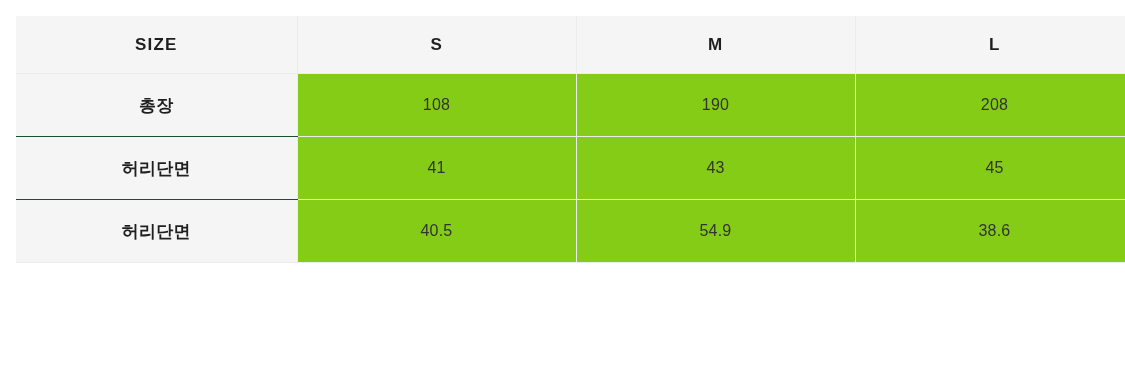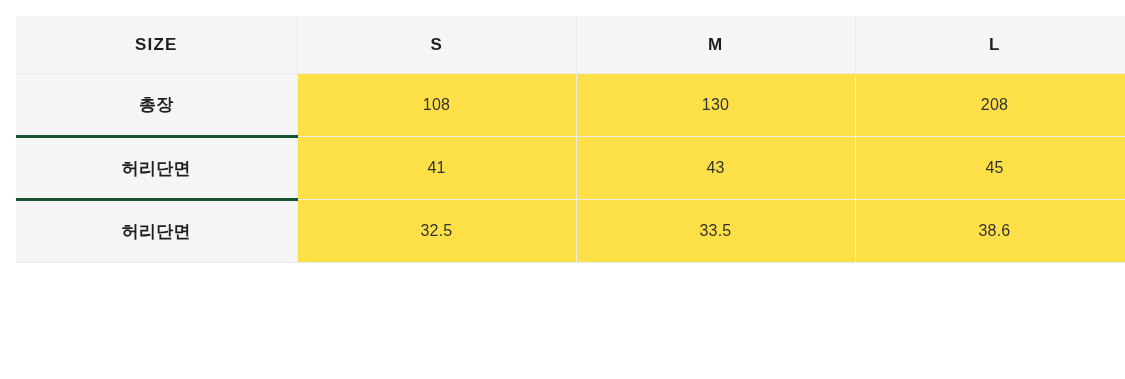--- a/index.html
+++ b/index.html
@@ -60,26 +60,26 @@
     height: 63px;
   }
   table.size-table tbody th.row-label {
     background: #f5f5f5;
     color: #1f1f1f;
     font-size: 17px;
     font-weight: bold;
     text-align: center;
     vertical-align: middle;
     border-right: 1px solid #ececec;
-    border-bottom: 3px solid #14532d;
+    border-bottom: 1px solid #14532d;
     padding: 0;
     letter-spacing: 0.2px;
   }
   table.size-table tbody td.value-cell {
-    background: #fde047;
+    background: #84cc16;
     color: #333333;
     font-size: 16px;
     font-weight: normal;
     text-align: center;
     vertical-align: middle;
     border-right: 1px solid #ececec;
     border-bottom: 1px solid #ececec;
     padding: 0;
     letter-spacing: 0.2px;
   }
@@ -104,30 +104,30 @@
         <th class="col-label">SIZE</th>
         <th>S</th>
         <th>M</th>
         <th>L</th>
       </tr>
     </thead>
     <tbody>
       <tr>
         <th class="row-label">총장</th>
         <td class="value-cell">108</td>
-        <td class="value-cell">130</td>
+        <td class="value-cell">190</td>
         <td class="value-cell">208</td>
       </tr>
       <tr>
         <th class="row-label">허리단면</th>
         <td class="value-cell">41</td>
         <td class="value-cell">43</td>
         <td class="value-cell">45</td>
       </tr>
       <tr>
         <th class="row-label">허리단면</th>
-        <td class="value-cell">32.5</td>
-        <td class="value-cell">33.5</td>
+        <td class="value-cell">40.5</td>
+        <td class="value-cell">54.9</td>
         <td class="value-cell">38.6</td>
       </tr>
     </tbody>
   </table>
 </div>
 
 </body></html>

